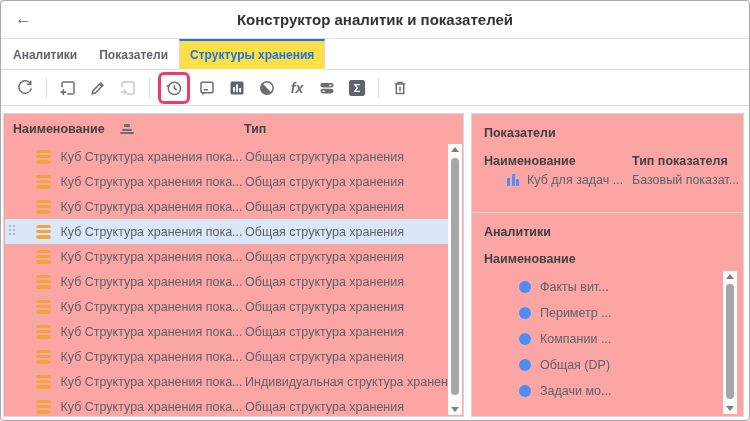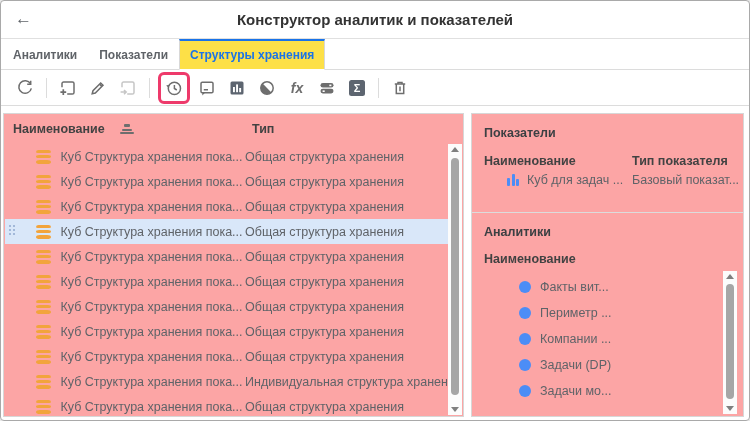--- a/index.html
+++ b/index.html
@@ -44,21 +44,21 @@
   
   .tbl-header { height:30px; display:flex; align-items:center; font-weight:bold;
                 color:#424242; font-size:12.5px; position:relative; }
   .h-name { margin-left:9px; }
   .sort-icon { margin-left:15px; display:flex; flex-direction:column; align-items:center;
                gap:1.5px; cursor:pointer; }
   .sort-icon i { display:block; background:#6e6e6e; height:2px; border-radius:1px; }
   .sort-icon i:nth-child(1){ width:6px; height:3px; }
   .sort-icon i:nth-child(2){ width:10px; }
   .sort-icon i:nth-child(3){ width:14px; }
-  .h-type { position:absolute; left:248px; }
+  .h-type { position:absolute; left:240px; }
   .rows { position:absolute; top:30px; left:1px; right:15px; bottom:1px; overflow:hidden; }
   .srow { height:25px; display:flex; align-items:center; position:relative;
           padding-left:31px; cursor:pointer; }
   .srow.selected { background:var(--selected-row,#d9e7f9); }
   .drag { position:absolute; left:4px; top:6px; display:none;
           grid-template-columns:2px 2px; grid-template-rows:2px 2px 2px; gap:2px; }
   .srow.selected .drag { display:grid; }
   .drag i { background:var(--drag,#8fa9ce); border-radius:50%; }
   .db-icon { width:15px; height:14px; display:flex; flex-direction:column; gap:1.5px; flex:none; }
   .db-icon i { flex:1; background:var(--cube,#f2a43c); border-radius:6px/3px; }
@@ -406,21 +406,21 @@
             </div>
 
             <div class="an-item">
               <span class="circle-icon"></span>
               <span class="an-name">Компании ...</span>
             </div>
 
 
             <div class="an-item">
               <span class="circle-icon"></span>
-              <span class="an-name">Задачи (DP)</span>
+              <span class="an-name">Общая (DP)</span>
             </div>
 
             <div class="an-item">
               <span class="circle-icon"></span>
               <span class="an-name">Задачи мо...</span>
             </div>
           </div>
         <div class="vscroll vs-an">
           <span class="arr-up"></span>
           <span class="vthumb"></span>

